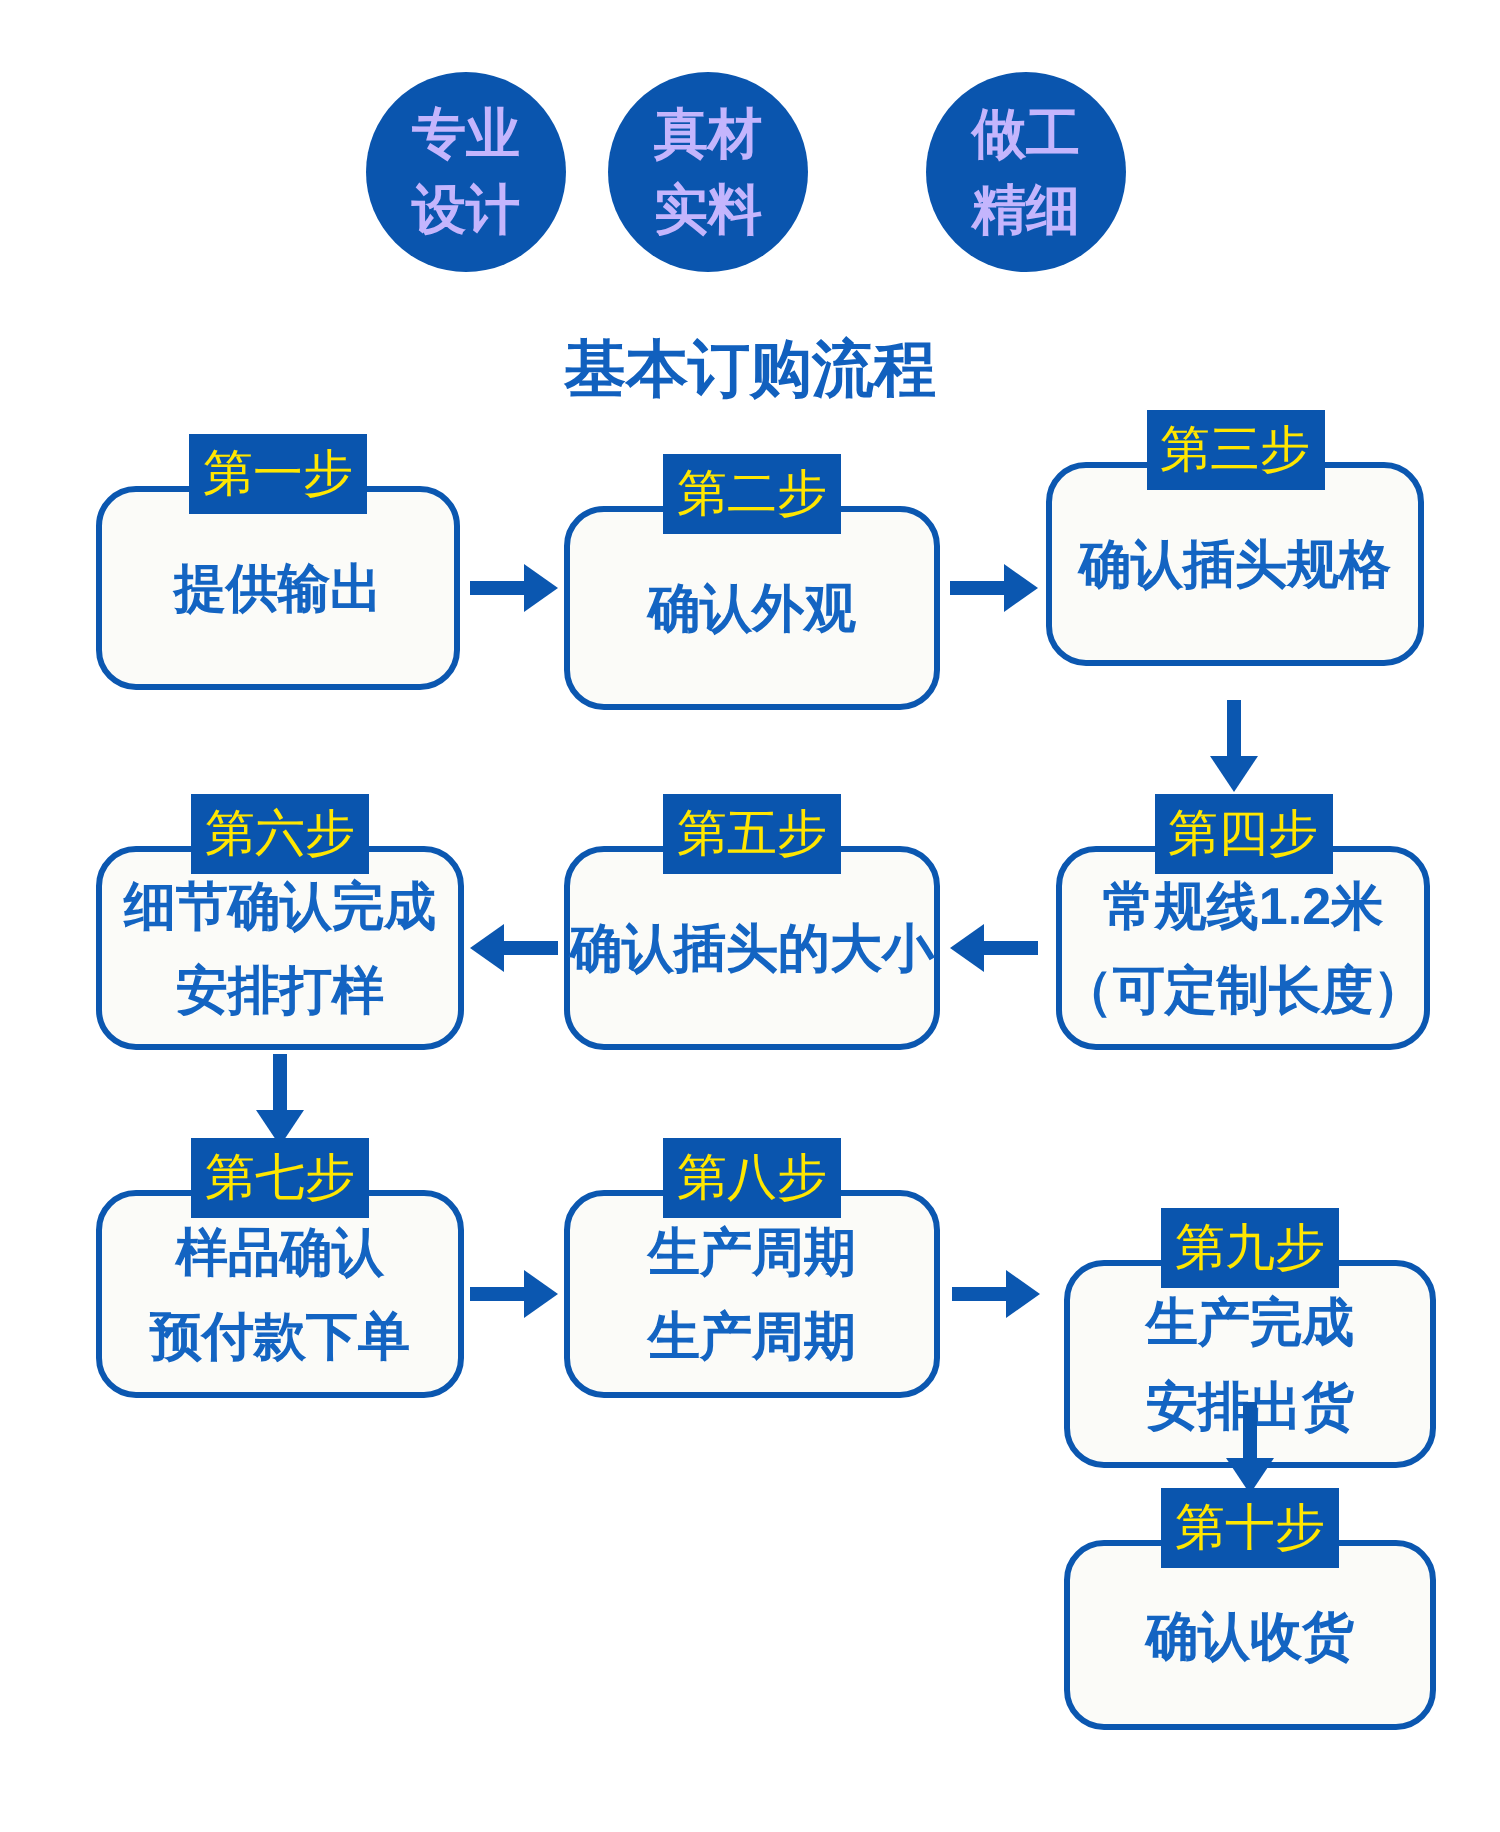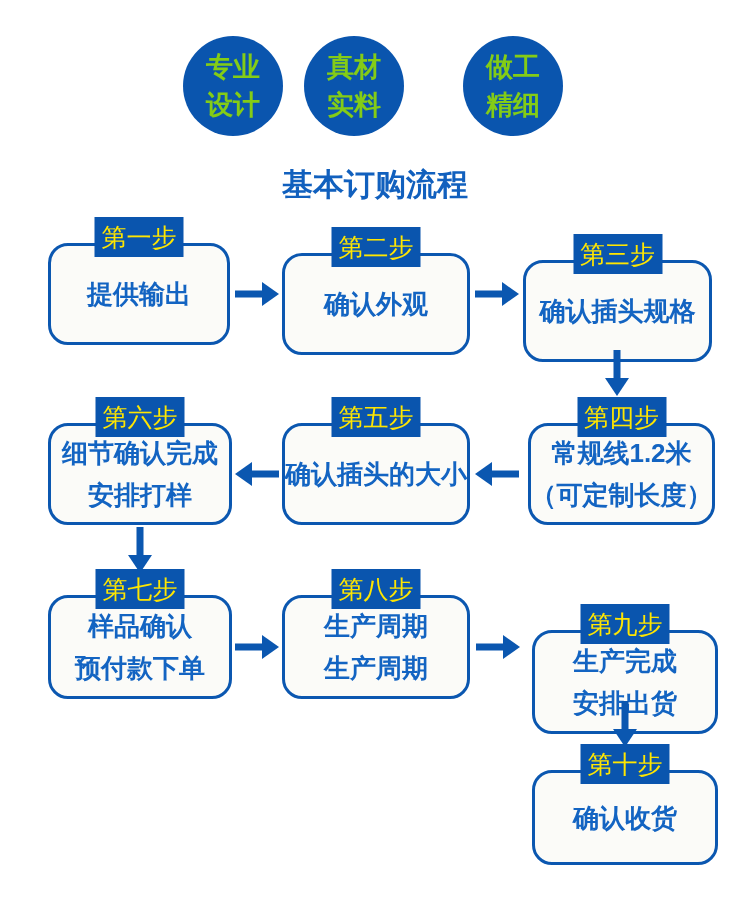--- a/index.html
+++ b/index.html
@@ -11,21 +11,21 @@
     background: #ffffff;
     overflow: hidden;
   }
   
   .circle {
     position: absolute;
     width: 100px;
     height: 100px;
     border-radius: 50%;
     background: #0a55ae;
-    color: #84cc16;
+    color: #c4b5fd;
     font-weight: bold;
     font-size: 27px;
     line-height: 38px;
     display: flex;
     flex-direction: column;
     align-items: center;
     justify-content: center;
     text-align: center;
   }
   .circle.c1 { left: 183px; top: 36px; }
@@ -75,21 +75,21 @@
     line-height: 40px;
     padding: 0 7px;
     font-size: 25px;
     font-weight: normal;
     white-space: nowrap;
     z-index: 2;
     text-align: center;
   }
   .pos-s1  { left: 48px;  top: 243px; width: 182px; height: 102px; }
   .pos-s2  { left: 282px; top: 253px; width: 188px; height: 102px; }
-  .pos-s3  { left: 523px; top: 260px; width: 189px; height: 102px; }
+  .pos-s3  { left: 523px; top: 231px; width: 189px; height: 102px; }
   .pos-s4  { left: 528px; top: 423px; width: 187px; height: 102px; }
   .pos-s5  { left: 282px; top: 423px; width: 188px; height: 102px; }
   .pos-s6  { left: 48px;  top: 423px; width: 184px; height: 102px; }
   .pos-s7  { left: 48px;  top: 595px; width: 184px; height: 104px; }
   .pos-s8  { left: 282px; top: 595px; width: 188px; height: 104px; }
   .pos-s9  { left: 532px; top: 630px; width: 186px; height: 104px; }
   .pos-s10 { left: 532px; top: 770px; width: 186px; height: 95px;  }
 
   
   .arrow { position: absolute; line-height: 0; }

